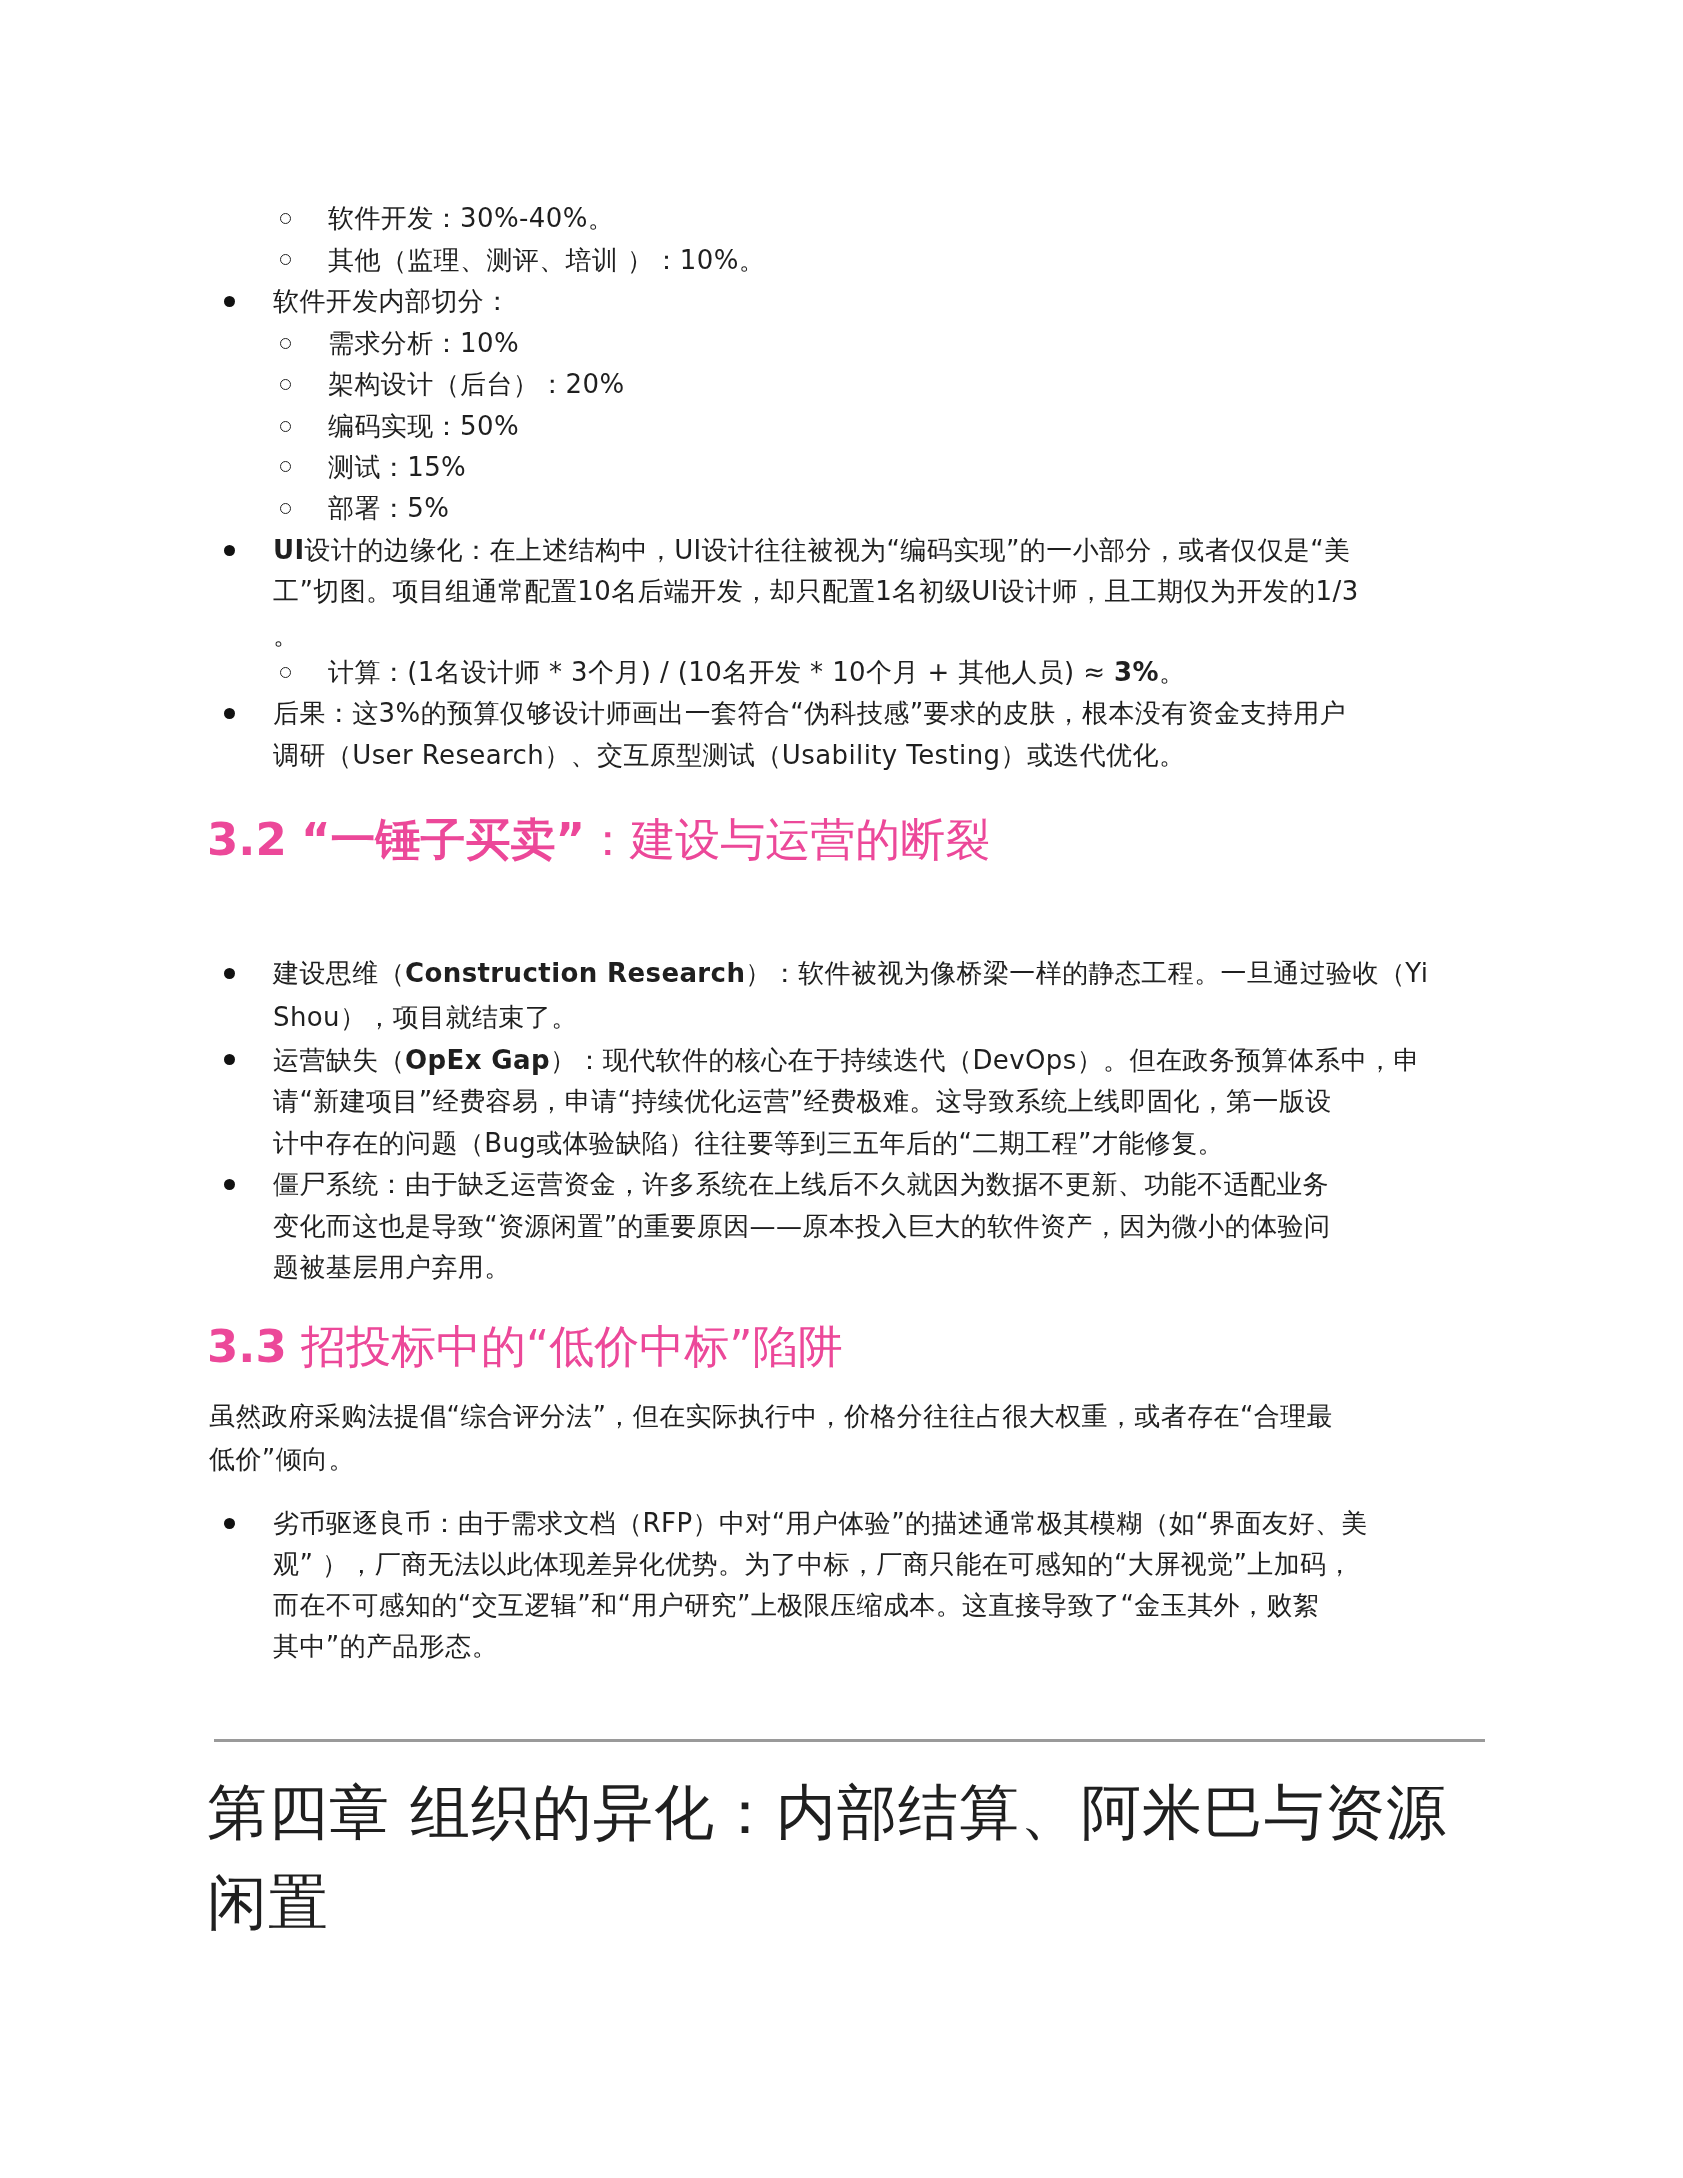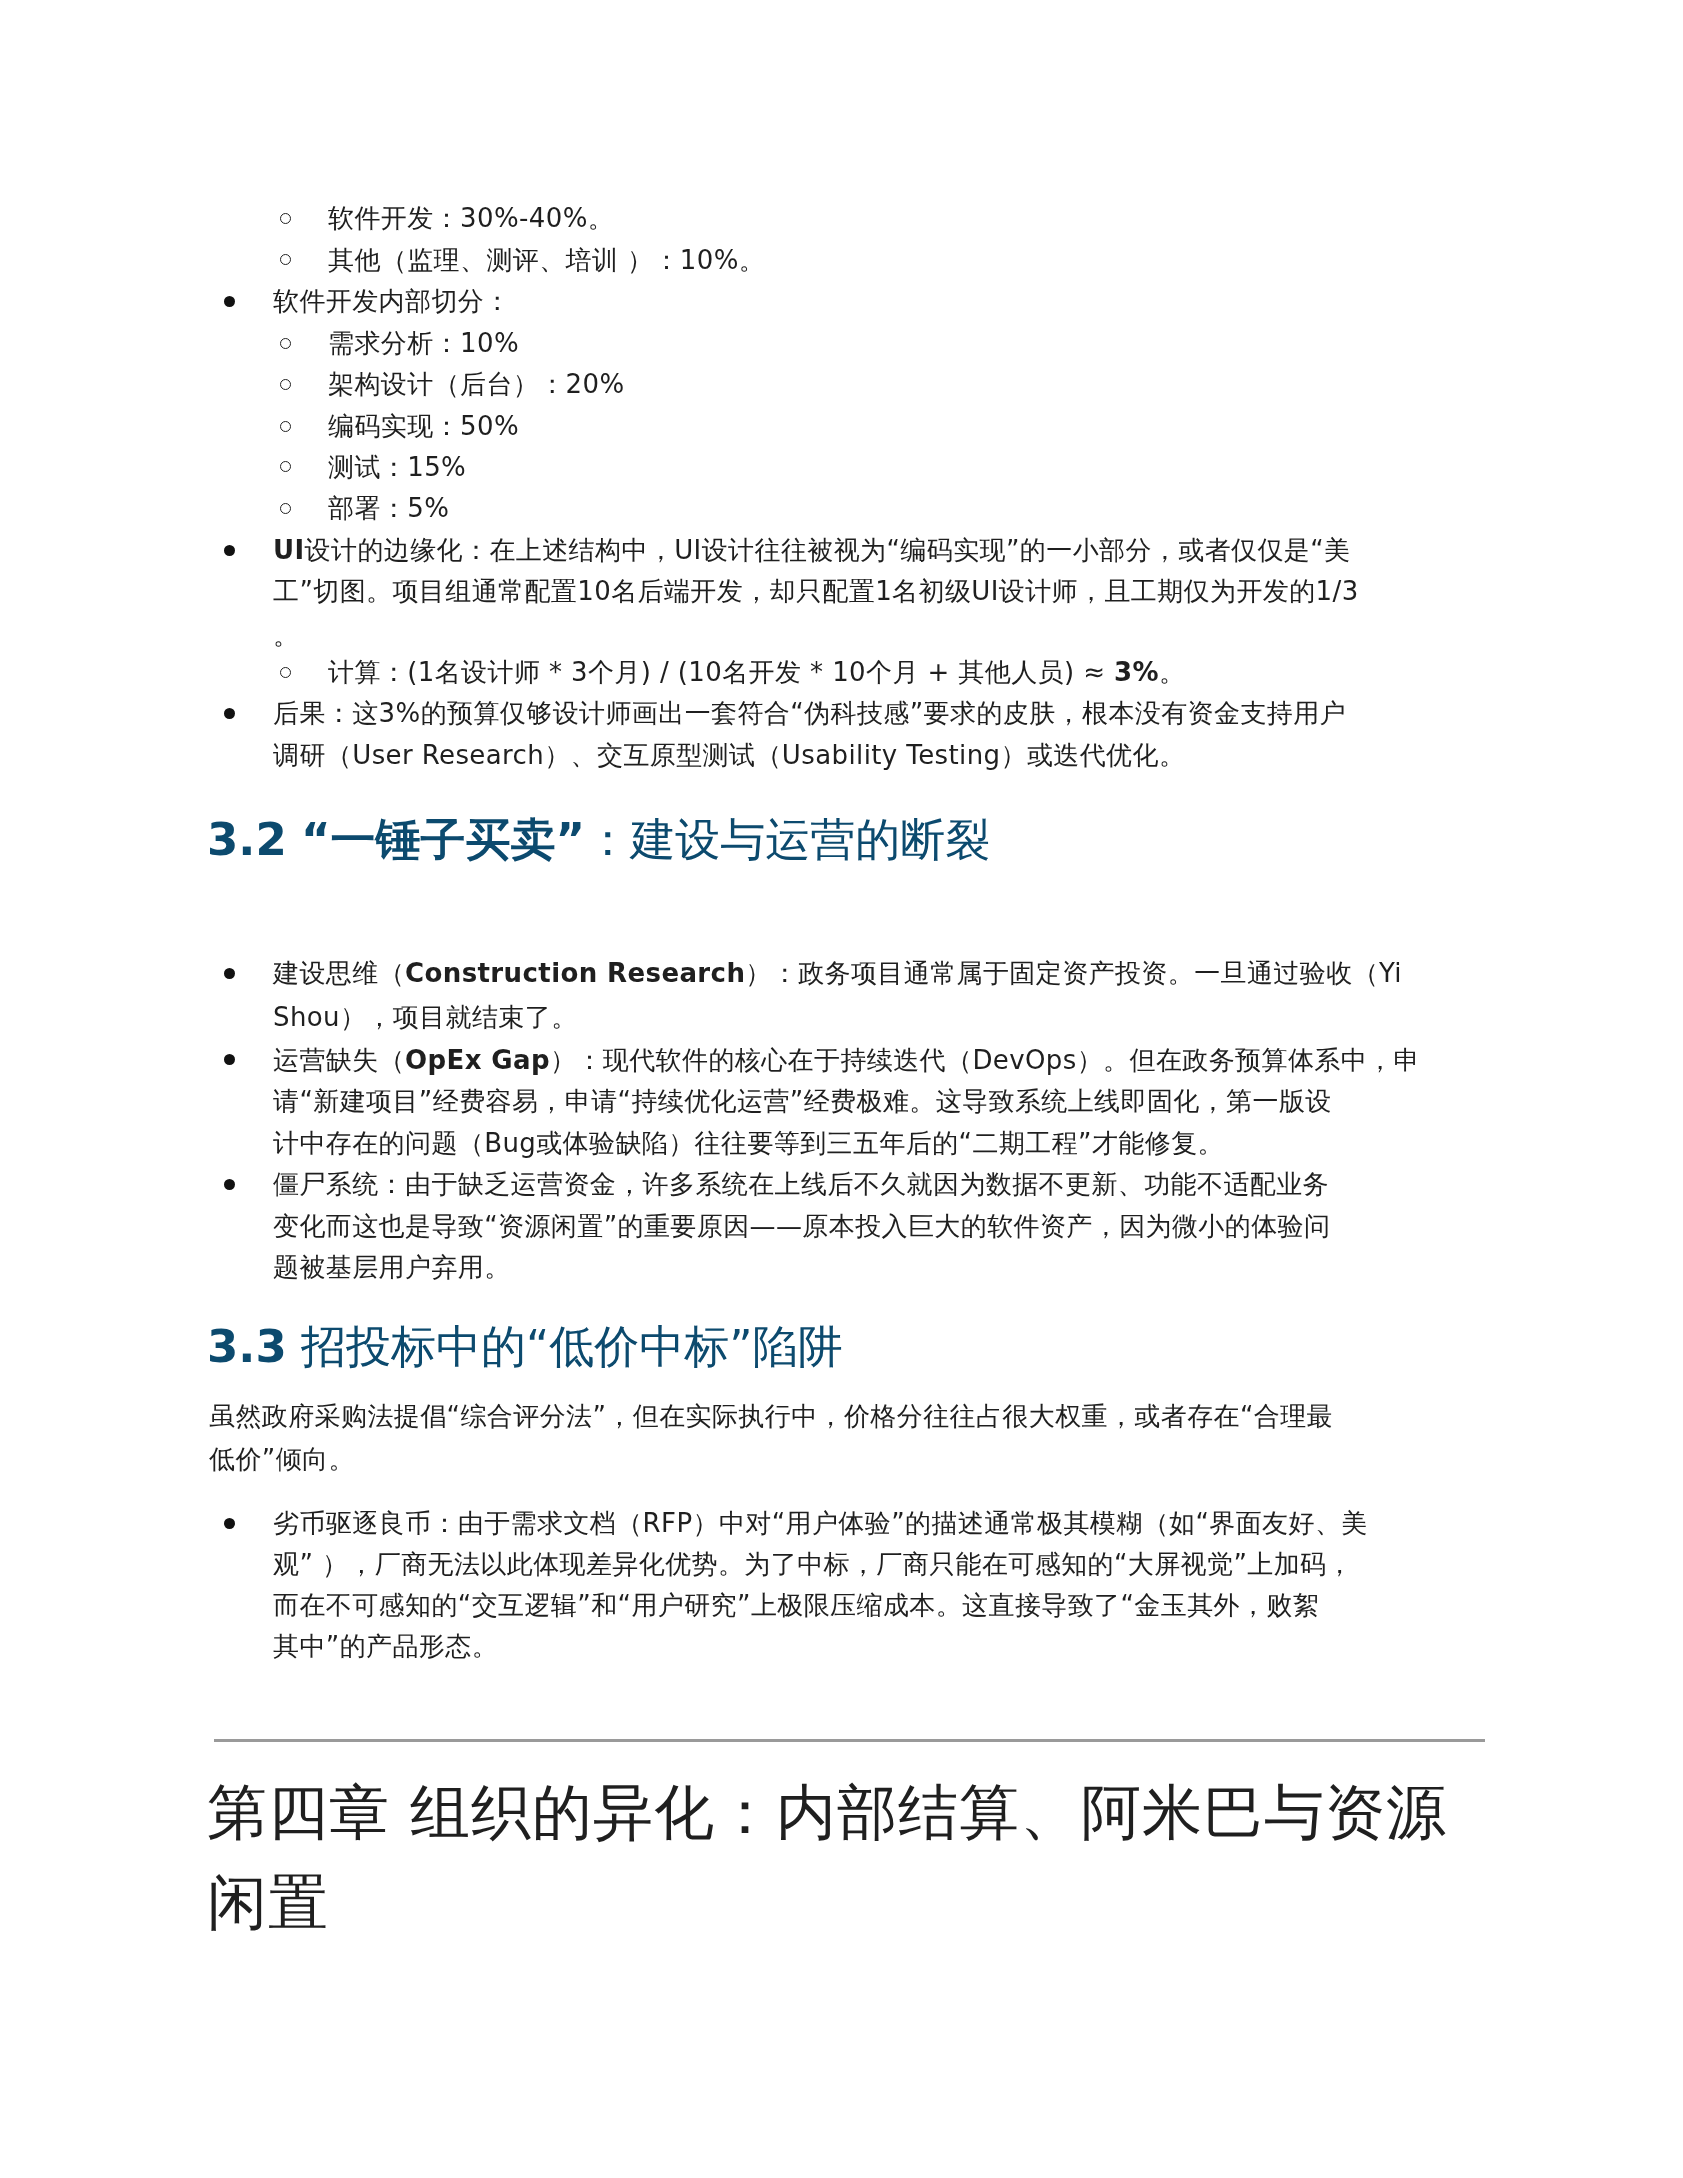--- a/index.html
+++ b/index.html
@@ -4,21 +4,21 @@
 <style>
   html, body { margin: 0; padding: 0; background: #ffffff; }
   body { width: 1683px; height: 2178px; position: relative; overflow: hidden;
          font-family: "DejaVu Sans", "Liberation Sans", sans-serif; color: #1f1f1f; }
   .page { position: absolute; left: 8px; top: 0; width: 1401px; height: 2178px; }
   .line { position: absolute; white-space: nowrap; font-size: 26px; line-height: 42px; height: 42px;
           letter-spacing: 0.4px; }
   .bullet-disc { position: absolute; width: 11px; height: 11px; border-radius: 50%; background: #111; }
   .bullet-circle { position: absolute; width: 11px; height: 11px; border-radius: 50%;
                    border: 1.6px solid #222; box-sizing: border-box; background: transparent; }
-  .h2 { position: absolute; white-space: nowrap; font-size: 45px; line-height: 59px; height: 59px; color: #0c4a6e; }
+  .h2 { position: absolute; white-space: nowrap; font-size: 45px; line-height: 59px; height: 59px; color: #ec4899; }
   .h1 { position: absolute; white-space: nowrap; font-size: 60px; line-height: 91px; height: 91px; color: #1f1f1f;
         letter-spacing: 1px; }
   b, .b { font-weight: bold; text-align: center; }
   sup { font-size: 16px; vertical-align: 10px; line-height: 0; }
   .rule { position: absolute; left: 206px; top: 1739px; width: 1271px; height: 3px; background: #9a9a9a; }
 </style>
 </head>
 <body>
 
 <div class="page">
@@ -59,21 +59,21 @@
   <div class="line" style="left:265px; top:692px;"><span>后果：这3%的预算仅够设计师画出一套符合“伪科技感”要求的皮肤，根本没有资金支持用户</span></div>
   <div class="line" style="left:265px; top:734px;"><span>调研（User Research）、交互原型测试（Usability Testing）或迭代优化。</span></div>
 
   <div class="h2" style="left:199px; top:810px;">
     <span class="b">3.2</span>
     <span class="b">“一锤子买卖”</span><span>：建设与运营的断裂</span>
   </div>
 
 
   <span class="bullet-disc" style="left:216px; top:968px;"></span>
-  <div class="line" style="left:265px; top:952px;"><span>建设思维（</span><b>Construction Research</b><span>）：政务项目通常属于固定资产投资。一旦通过验收（Yi</span></div>
+  <div class="line" style="left:265px; top:952px;"><span>建设思维（</span><b>Construction Research</b><span>）：软件被视为像桥梁一样的静态工程。一旦通过验收（Yi</span></div>
   <div class="line" style="left:265px; top:996px;"><span>Shou），项目就结束了。</span></div>
 
   <span class="bullet-disc" style="left:216px; top:1054px;"></span>
   <div class="line" style="left:265px; top:1039px;"><span>运营缺失（</span><b>OpEx Gap</b><span>）：现代软件的核心在于持续迭代（DevOps）。但在政务预算体系中，申</span></div>
   <div class="line" style="left:265px; top:1080px;"><span>请“新建项目”经费容易，申请“持续优化运营”经费极难。这导致系统上线即固化，第一版设</span></div>
   <div class="line" style="left:265px; top:1122px;"><span>计中存在的问题（Bug或体验缺陷）往往要等到三五年后的“二期工程”才能修复。</span></div>
 
   <span class="bullet-disc" style="left:216px; top:1179px;"></span>
   <div class="line" style="left:265px; top:1205px;"><span>变化而这也是导致“资源闲置”的重要原因——原本投入巨大的软件资产，因为微小的体验问</span></div>
   <div class="line" style="left:265px; top:1163px;"><span>僵尸系统：由于缺乏运营资金，许多系统在上线后不久就因为数据不更新、功能不适配业务</span></div>

